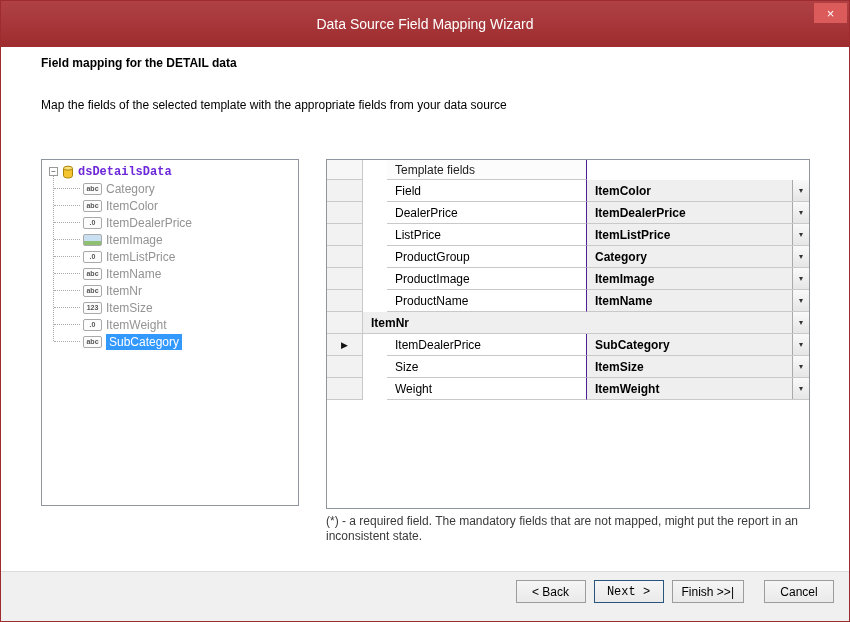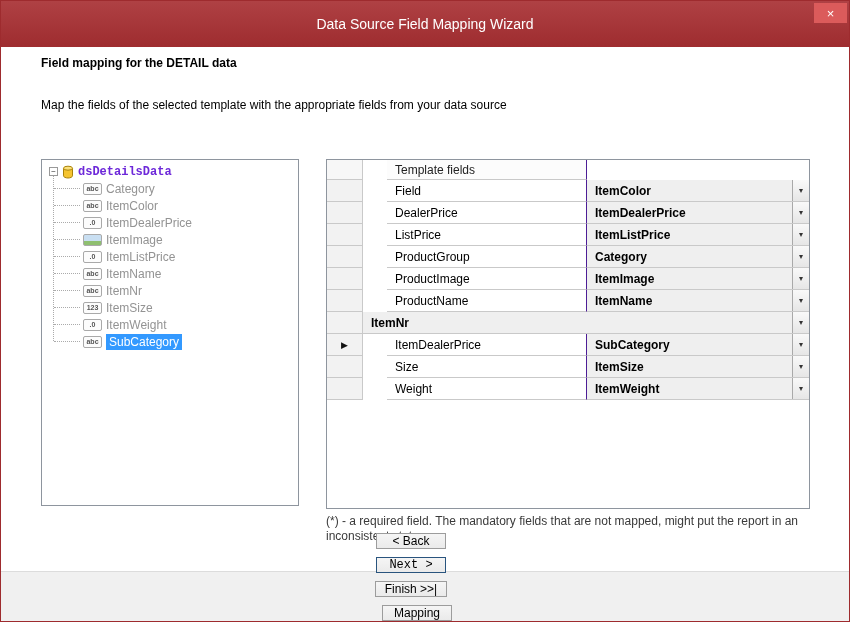--- a/index.html
+++ b/index.html
@@ -57,21 +57,21 @@
   .combo-text { padding-left: 8px; font-weight: 700; }
   .combo-arrow { margin-left: auto; width: 17px; height: 100%; border-left: 1px solid #A9A9A9;
                  background: linear-gradient(#F9F9F9, #E6E6E6); display: flex; align-items: center;
                  justify-content: center; font-size: 8px; color: #333; }
   .row-arrow { font-size: 9px; color: #111; }
 
   .note { position: absolute; left: 325px; top: 513px; width: 484px; line-height: 15px; color: #3A3A3A; }
 
   .bottombar { position: absolute; left: 0; right: 0; bottom: 0; height: 50px; background: #F0F0F0;
                border-top: 1px solid #DCDCDC; display: flex; justify-content: flex-end;
-               align-items: center; padding: 8px 28px 0 0; gap: 8px; flex-direction: column; }
+               align-items: flex-start; padding: 8px 15px 0 0; gap: 8px; }
   .btn { font-family: inherit; font-size: 12px; height: 23px; min-width: 70px; padding: 0 9px;
          background: linear-gradient(#F5F5F5, #EAEAEA); border: 1px solid #9C9C9C; color: #000; }
   .btn-default { border: 1px solid #29547E; font-family: Liberation Mono, monospace; }
   .btn-cancel { margin-left: 12px; }
 </style>
 </head>
 <body>
 
 <div class="window">
 
@@ -258,16 +258,16 @@
       </div>
     </div>
   </div>
 
   <div class="note">(*) - a required field.  The mandatory fields that are not mapped, might put the report in an inconsistent state.</div>
 
   <div class="bottombar">
     <button class="btn">&lt; Back</button>
     <button class="btn btn-default">Next &gt;</button>
     <button class="btn">Finish &gt;&gt;|</button>
-    <button class="btn btn-cancel">Mapping</button>
+    <button class="btn btn-cancel">Cancel</button>
   </div>
 
 </div>
 
 </body></html>

